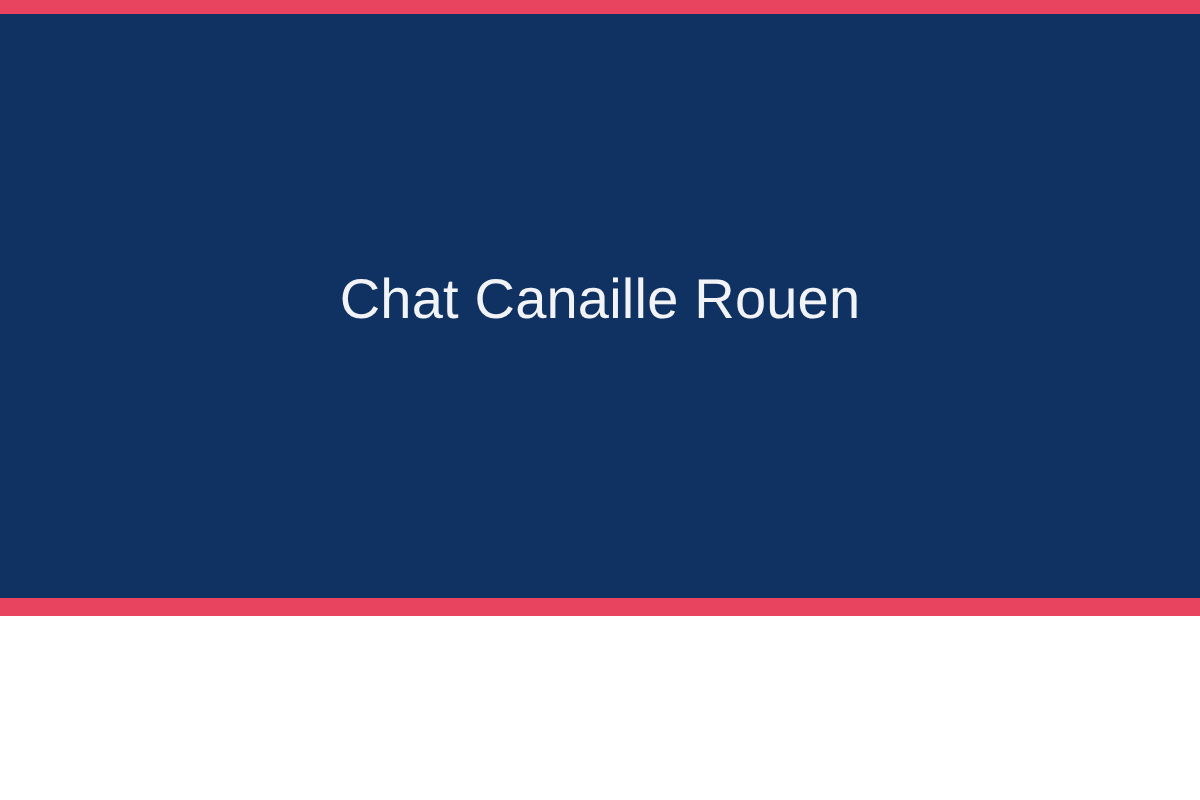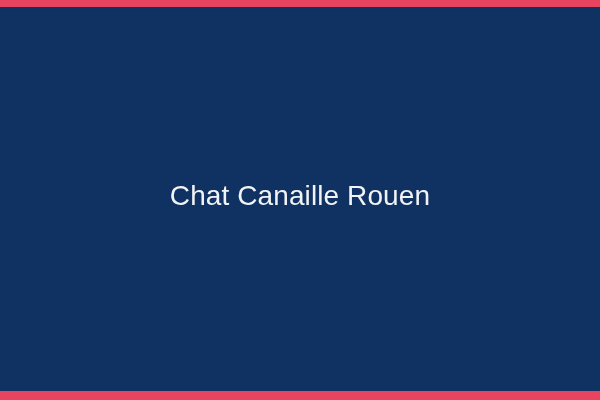--- a/index.html
+++ b/index.html
@@ -5,21 +5,21 @@
 <style>
   html, body {
     margin: 0;
     padding: 0;
     background: #ffffff;
   }
 
   .screenshot {
     position: relative;
     width: 600px;
-    height: 400px;
+    height: 308px;
     overflow: hidden;
     background: #103262;
     font-family: "Liberation Sans", sans-serif;
     -webkit-font-smoothing: antialiased;
   }
 
   
   .accent-band {
     position: absolute;
     left: 0;

